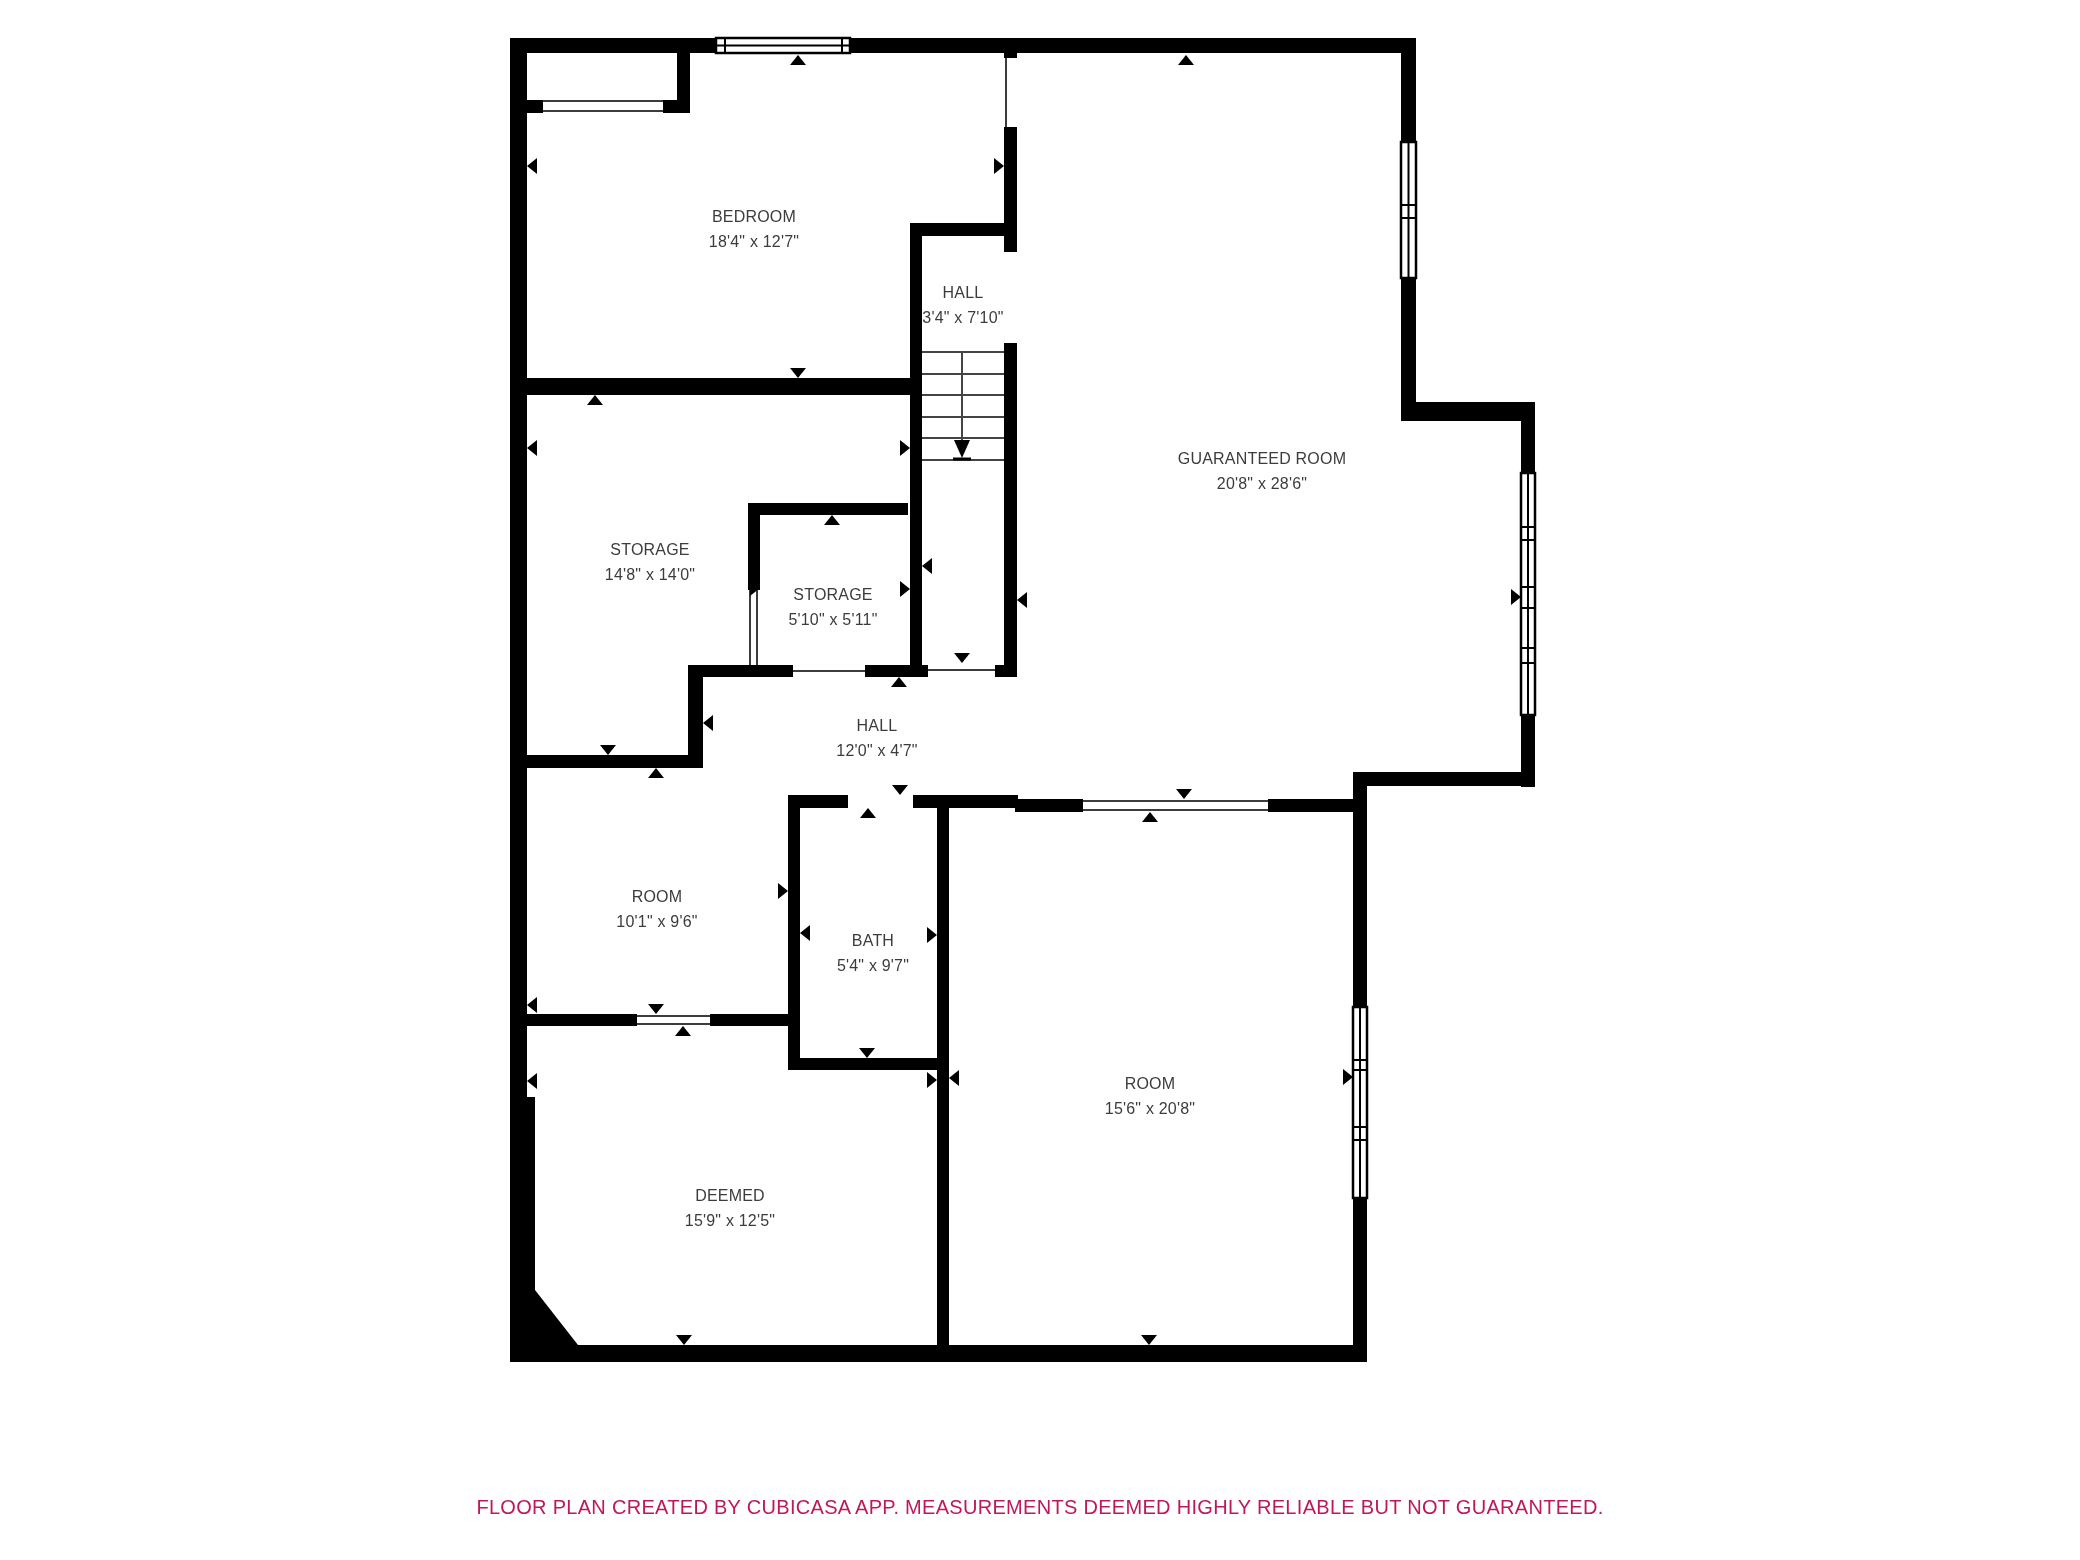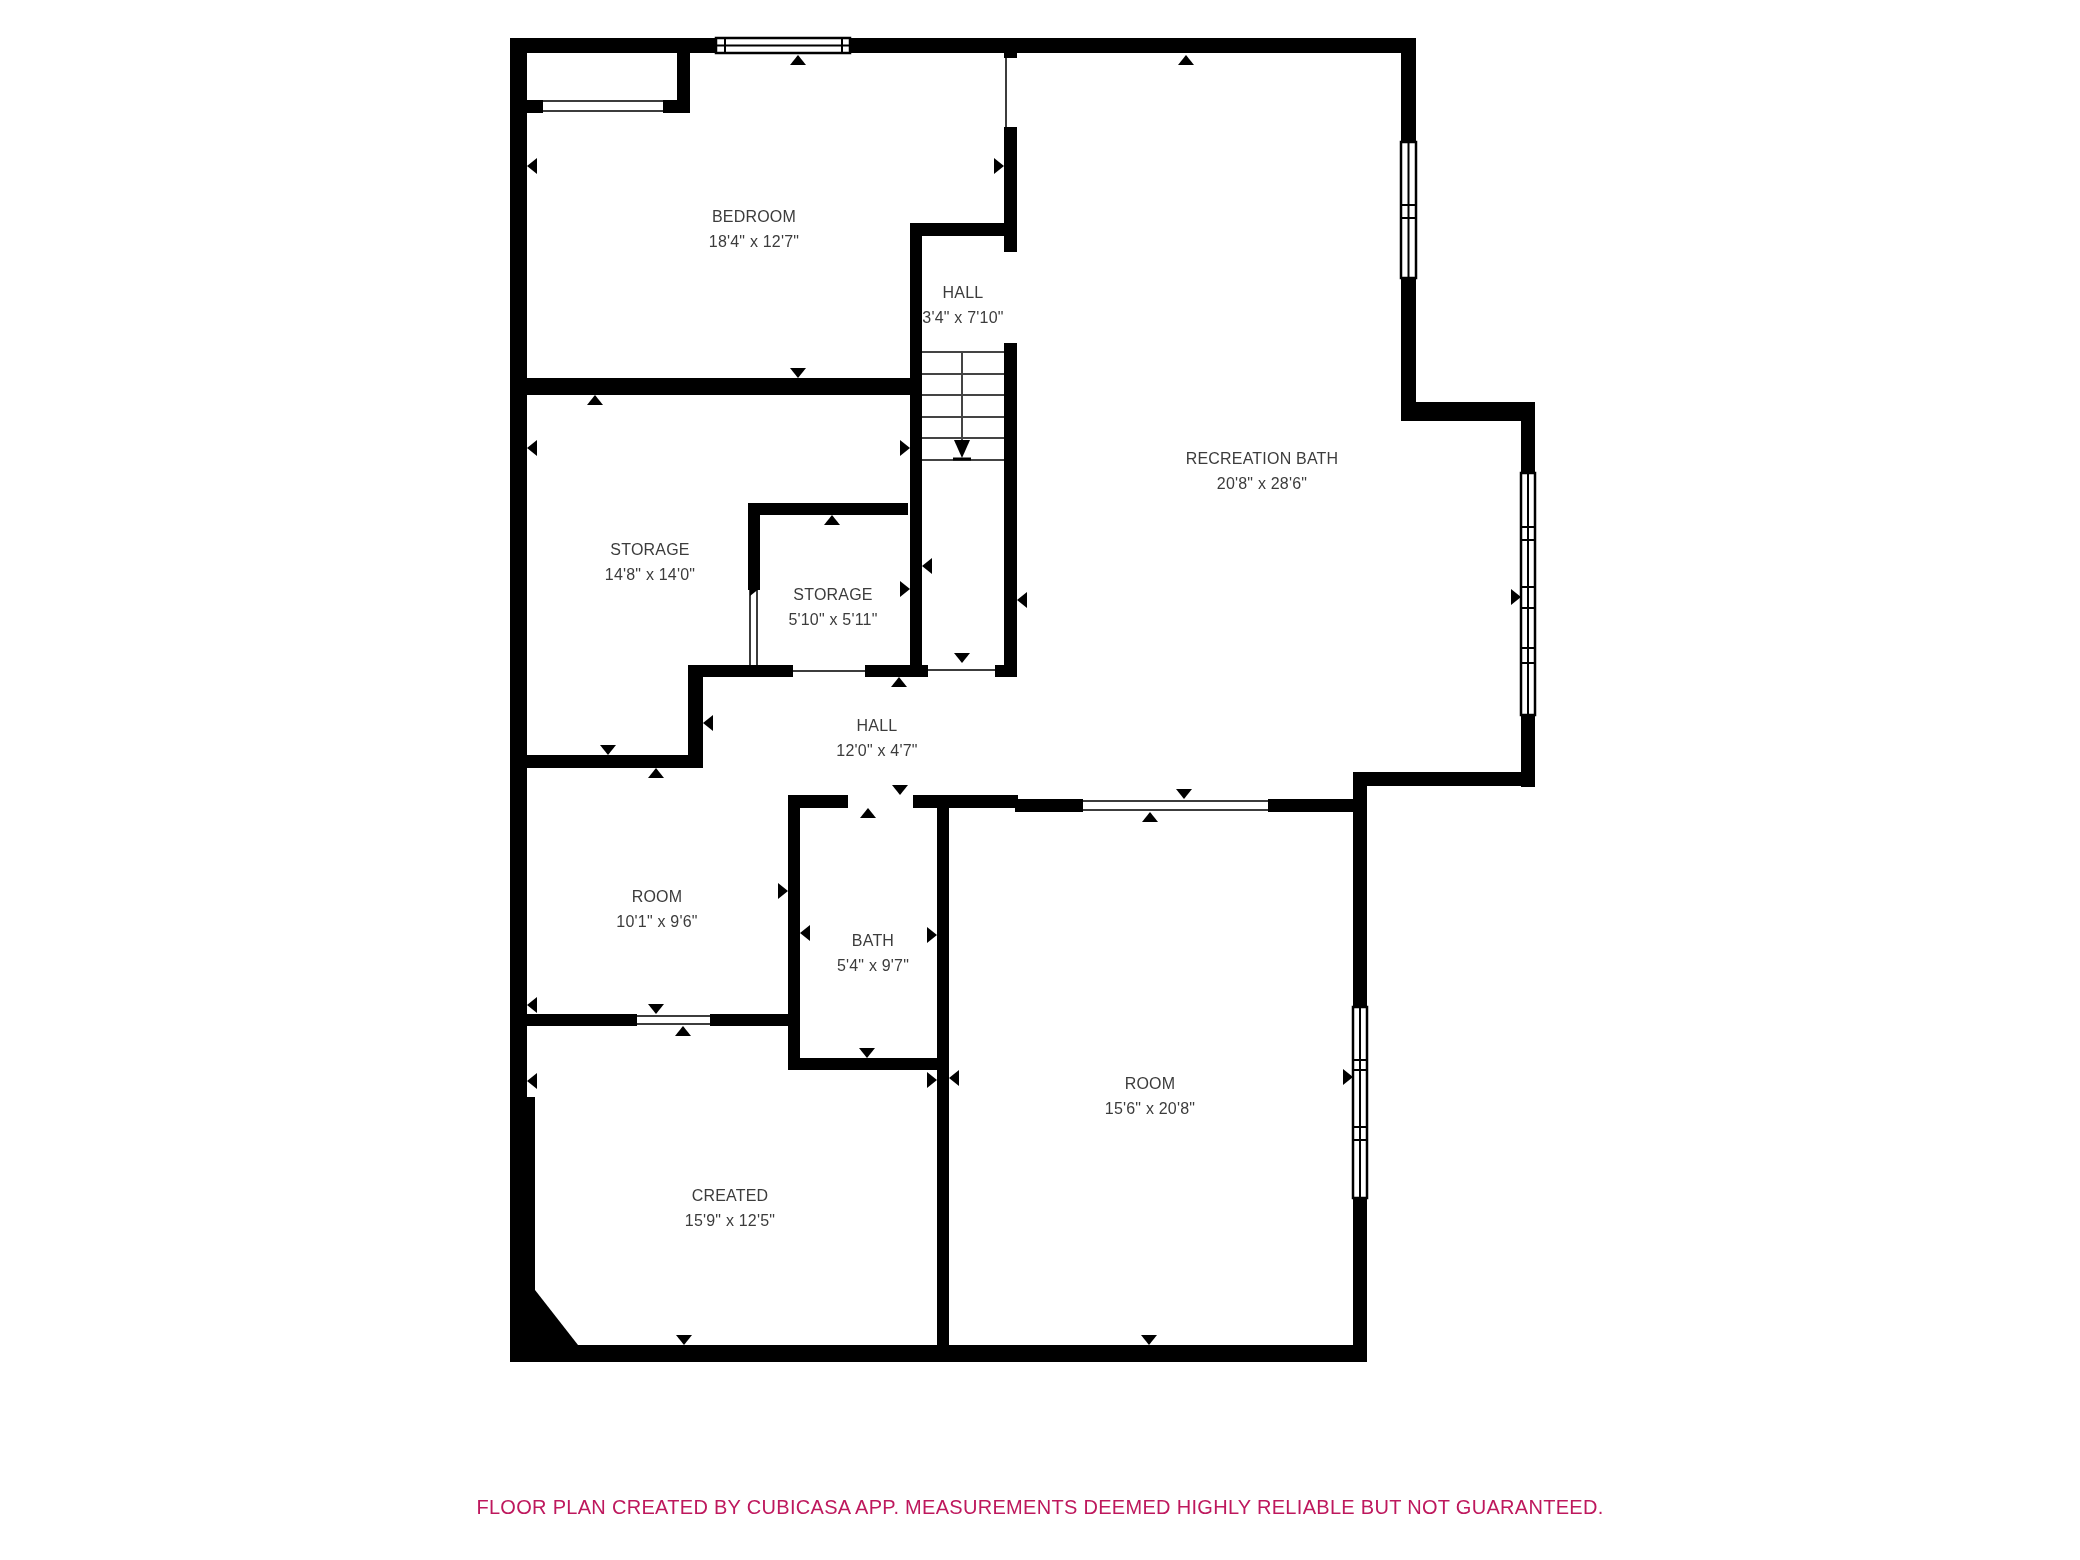--- a/index.html
+++ b/index.html
@@ -43,21 +43,21 @@
   <div id="labels">
     <div class="room-label" style="left:754px;top:229px">
       <div class="room-name">BEDROOM</div>
       <div class="room-dims">18'4" x 12'7"</div>
     </div>
     <div class="room-label" style="left:963px;top:305px">
       <div class="room-name">HALL</div>
       <div class="room-dims">3'4" x 7'10"</div>
     </div>
     <div class="room-label" style="left:1262px;top:471px">
-      <div class="room-name">RECREATION BATH</div>
+      <div class="room-name">GUARANTEED ROOM</div>
       <div class="room-dims">20'8" x 28'6"</div>
     </div>
     <div class="room-label" style="left:650px;top:562px">
       <div class="room-name">STORAGE</div>
       <div class="room-dims">14'8" x 14'0"</div>
     </div>
     <div class="room-label" style="left:833px;top:607px">
       <div class="room-name">STORAGE</div>
       <div class="room-dims">5'10" x 5'11"</div>
     </div>
@@ -71,21 +71,21 @@
     </div>
     <div class="room-label" style="left:873px;top:953px">
       <div class="room-name">BATH</div>
       <div class="room-dims">5'4" x 9'7"</div>
     </div>
     <div class="room-label" style="left:1150px;top:1096px">
       <div class="room-name">ROOM</div>
       <div class="room-dims">15'6" x 20'8"</div>
     </div>
     <div class="room-label" style="left:730px;top:1208px">
-      <div class="room-name">CREATED</div>
+      <div class="room-name">DEEMED</div>
       <div class="room-dims">15'9" x 12'5"</div>
     </div>
   </div>
 
   <svg id="walls-svg" width="2080" height="1560" viewBox="0 0 2080 1560">
     <g id="walls" fill="#000000" stroke="none">
 
       <rect x="510" y="38" width="206" height="15"></rect>
       <rect x="850" y="38" width="566" height="15"></rect>
       <rect x="510" y="38" width="17" height="1067"></rect>

